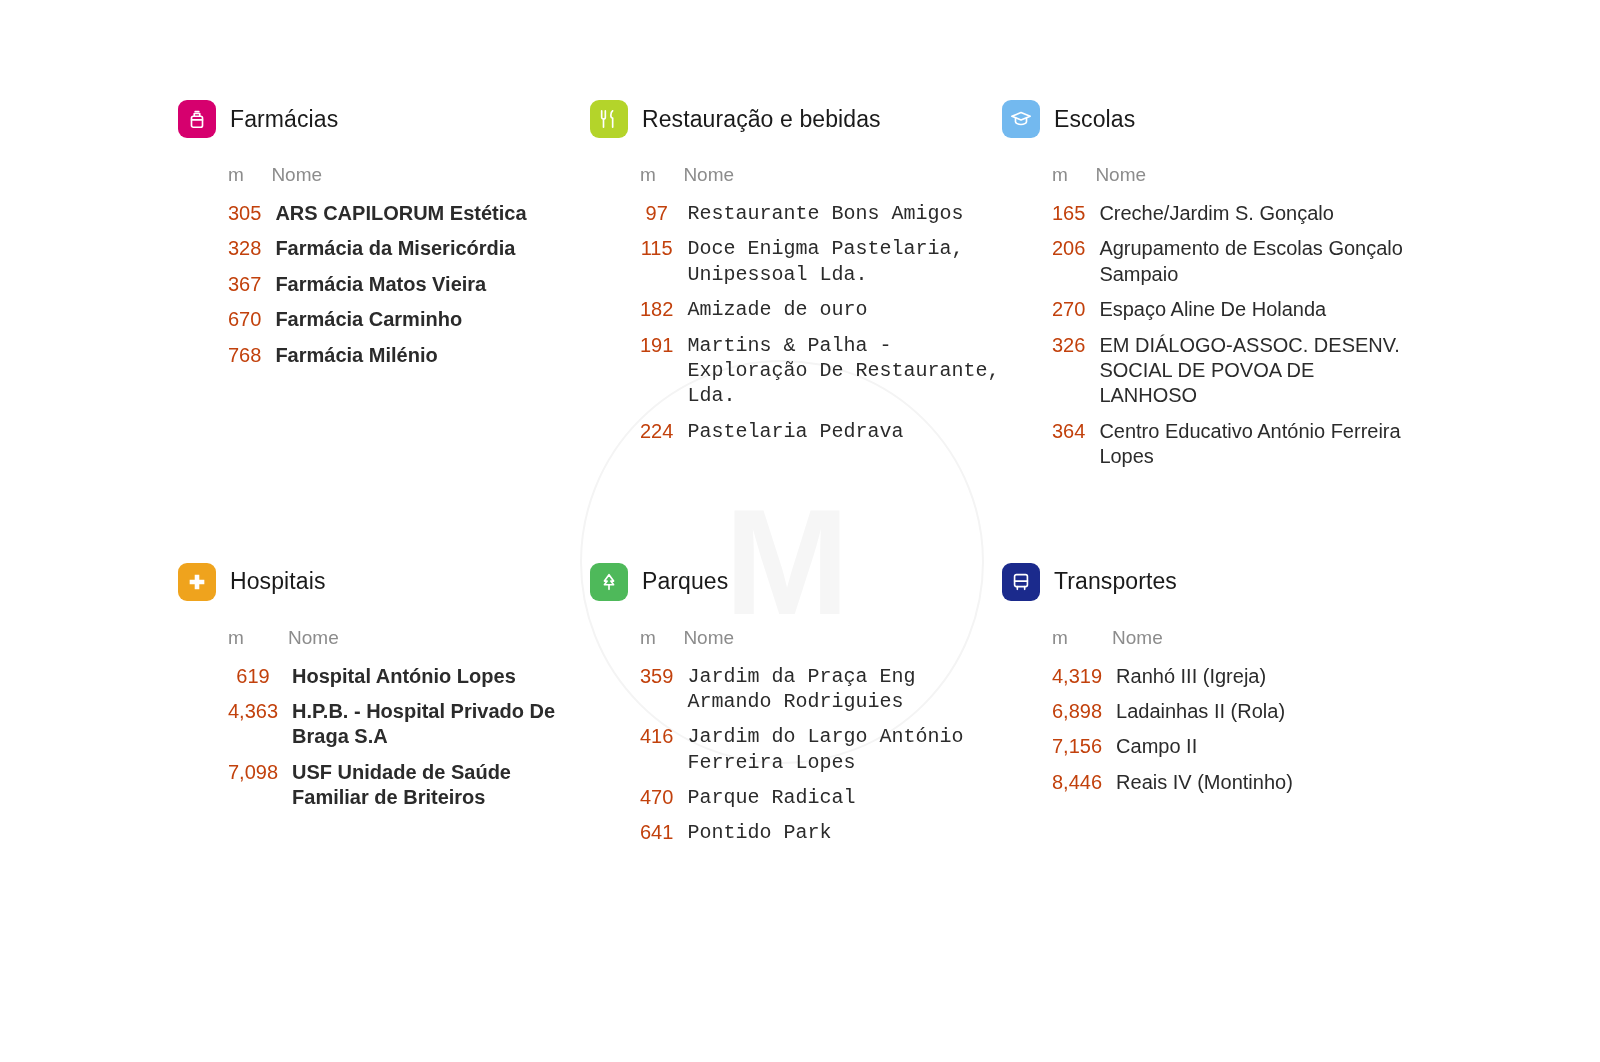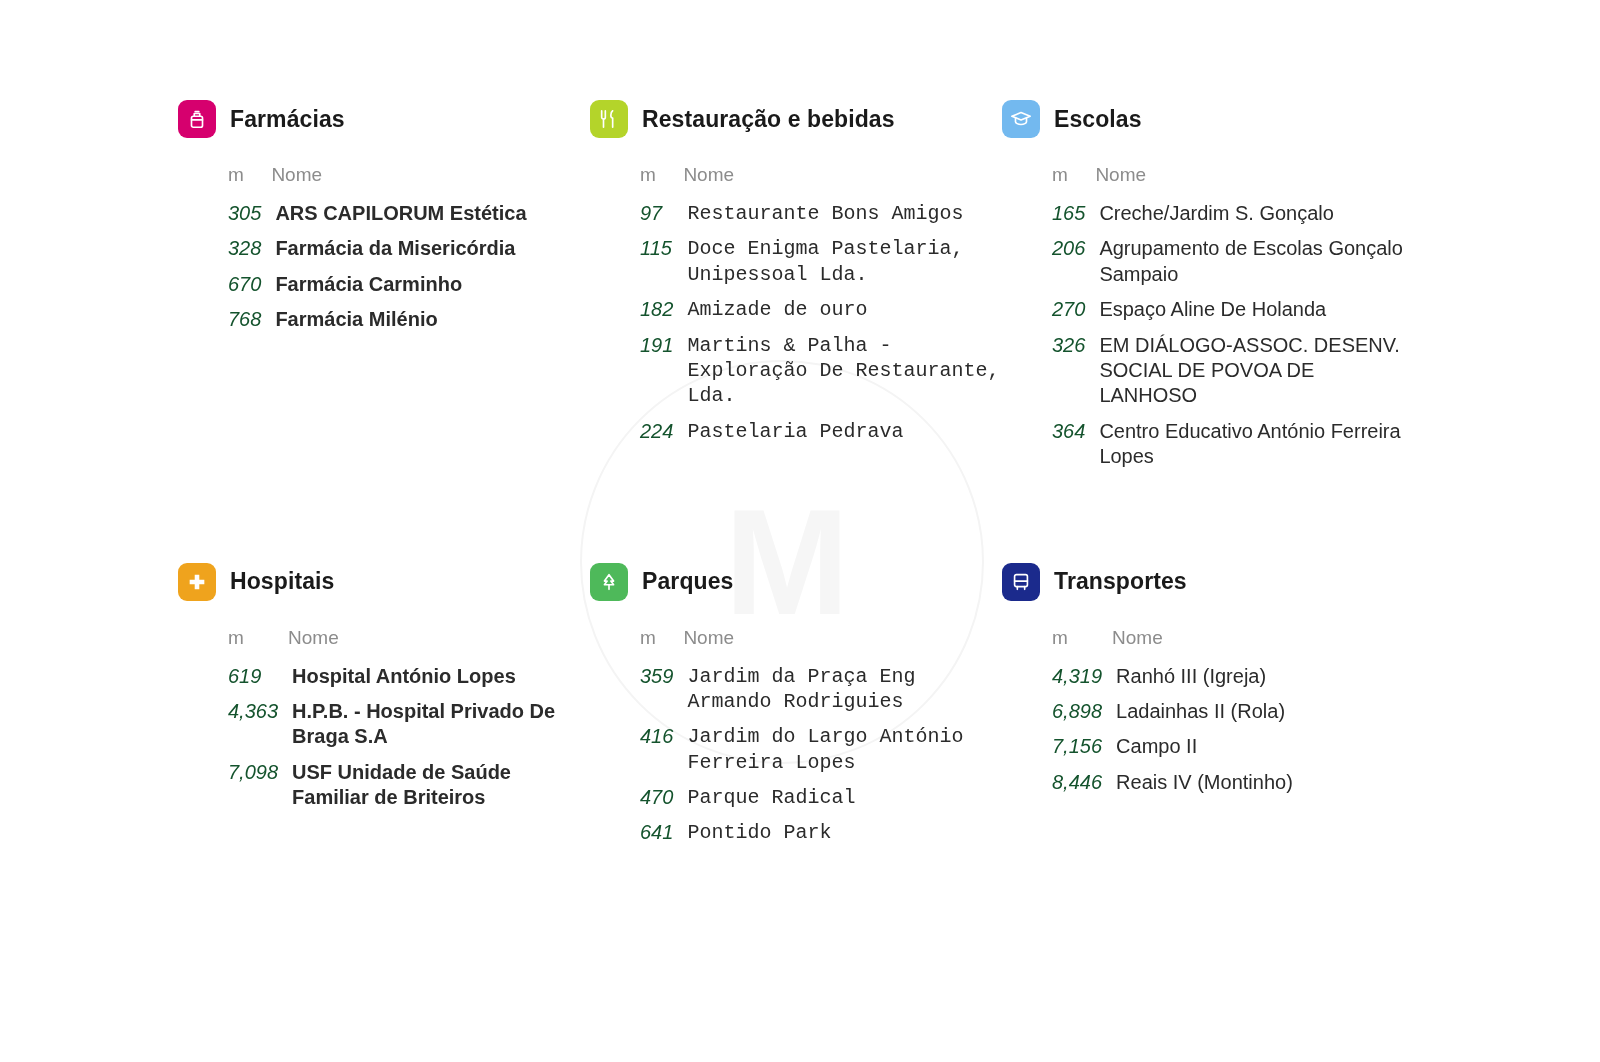--- a/index.html
+++ b/index.html
@@ -68,21 +68,21 @@
     height: 38px;
     border-radius: 9px;
     display: flex;
     align-items: center;
     justify-content: center;
     flex: 0 0 auto;
   }
   .sec-icon svg { display: block; }
   .sec-title {
     font-size: 23px;
-    font-weight: 700;
+    font-weight: 400;
     color: #1a1a1a;
     letter-spacing: 0.1px;
   }
 
   table.poi {
     border-collapse: collapse;
     margin-left: 50px;
   }
   table.poi th {
     font-size: 19px;
@@ -94,25 +94,24 @@
   }
   table.poi th.c-dist { text-align: left; padding-right: 14px; }
   table.poi td {
     font-size: 20px;
     color: #2b2b2b;
     padding: 5px 0;
     vertical-align: top;
     line-height: 1.27;
   }
   table.poi td.c-dist {
-    color: #14532d;
-    text-align: left;
+    color: #c2410c;
+    text-align: center;
     padding-right: 10px;
     white-space: nowrap;
-    font-style: italic;
   }
   table.poi td.c-name {
     padding-left: 4px;
     max-width: 330px;
   }
 
   
   .sec-col1 table.poi td.c-name { max-width: 320px; font-weight: bold; }
   .sec-col2 table.poi td.c-name { max-width: 315px; font-family: Liberation Mono, monospace; }
   .sec-col3 table.poi td.c-name { max-width: 310px; }
@@ -148,20 +147,24 @@
       <tbody>
         <tr>
           <td class="c-dist">305</td>
           <td class="c-name">ARS CAPILORUM Estética</td>
         </tr>
         <tr>
           <td class="c-dist">328</td>
           <td class="c-name">Farmácia da Misericórdia</td>
         </tr>
         <tr>
+          <td class="c-dist">367</td>
+          <td class="c-name">Farmácia Matos Vieira</td>
+        </tr>
+        <tr>
           <td class="c-dist">670</td>
           <td class="c-name">Farmácia Carminho</td>
         </tr>
         <tr>
           <td class="c-dist">768</td>
           <td class="c-name">Farmácia Milénio</td>
         </tr>
       </tbody>
     </table>
   </div>

